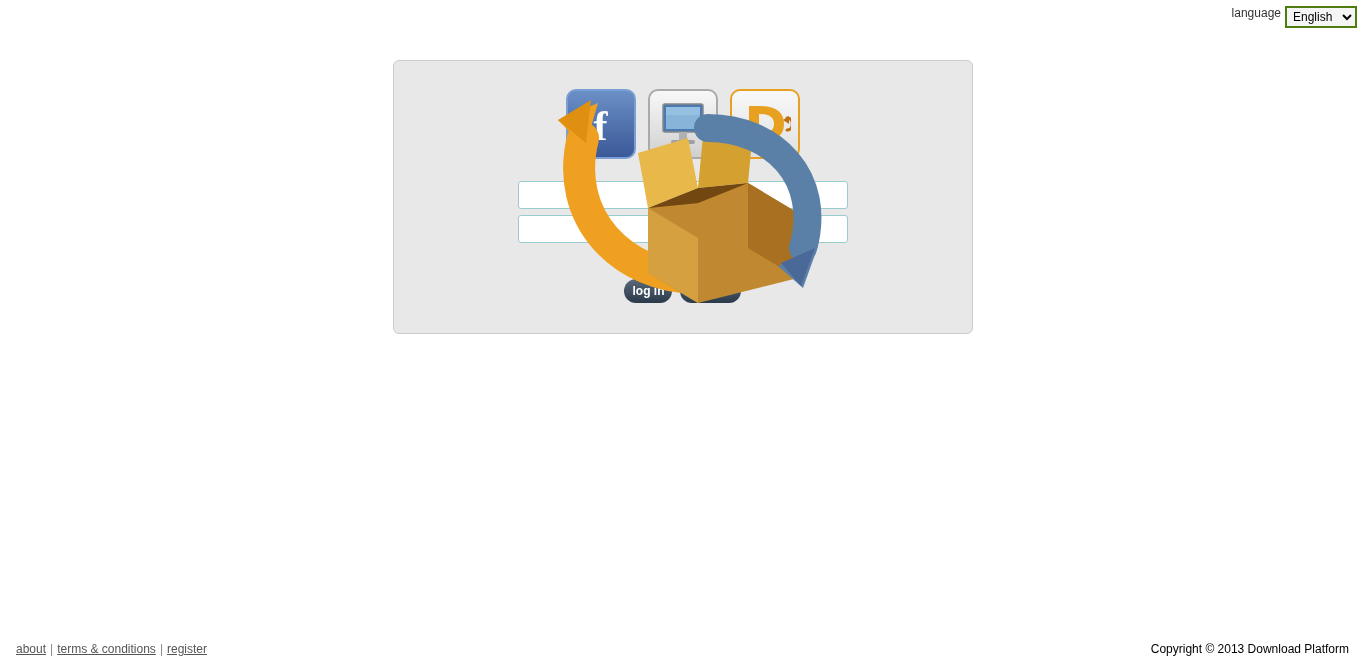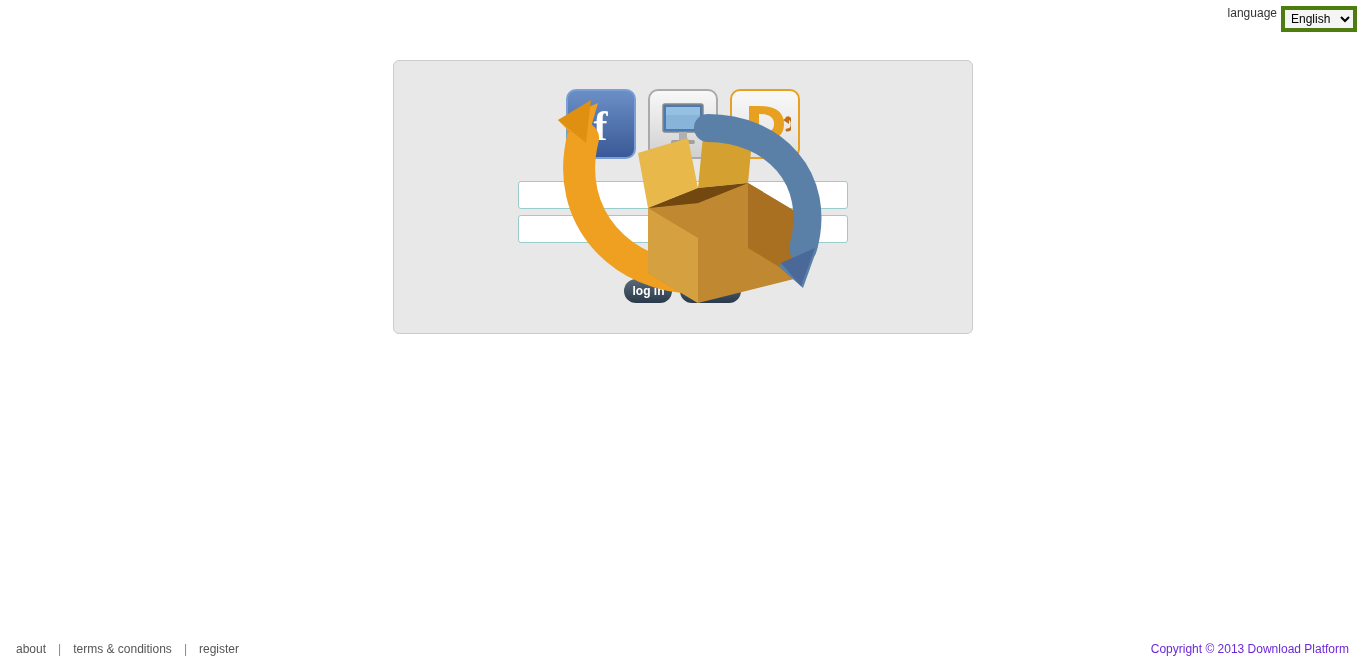--- a/index.html
+++ b/index.html
@@ -20,21 +20,21 @@
       top: 6px;
       right: 8px;
       display: flex;
       align-items: flex-start;
       gap: 4px;
       font-size: 12px;
       color: #333;
     }
     #language-bar select {
       font-size: 12px;
-      border: 4px solid #4d7c0f;
+      border: 2px solid #4d7c0f;
       background: #f5f5f5;
       padding: 1px 2px;
     }
 
     
     #main-content {
       display: flex;
       flex-direction: column;
       align-items: center;
       padding-top: 50px;
@@ -158,30 +158,31 @@
       display: flex;
       justify-content: space-between;
       align-items: center;
       padding: 0 16px;
       font-size: 12px;
       color: #555;
     }
 
     #footer-left {
       display: flex;
-      gap: 12px;
+      gap: 4px;
       align-items: flex-end;
+      text-decoration: underline;
     }
     #footer-left a {
       color: #555;
       text-decoration: none;
     }
 
     #footer-right {
-      color: #6d28d9;
+      color: #000000;
     }
 
     .separator {
       color: #888;
     }
   </style>
 </head>
 <body>
 
 <div id="language-bar">

